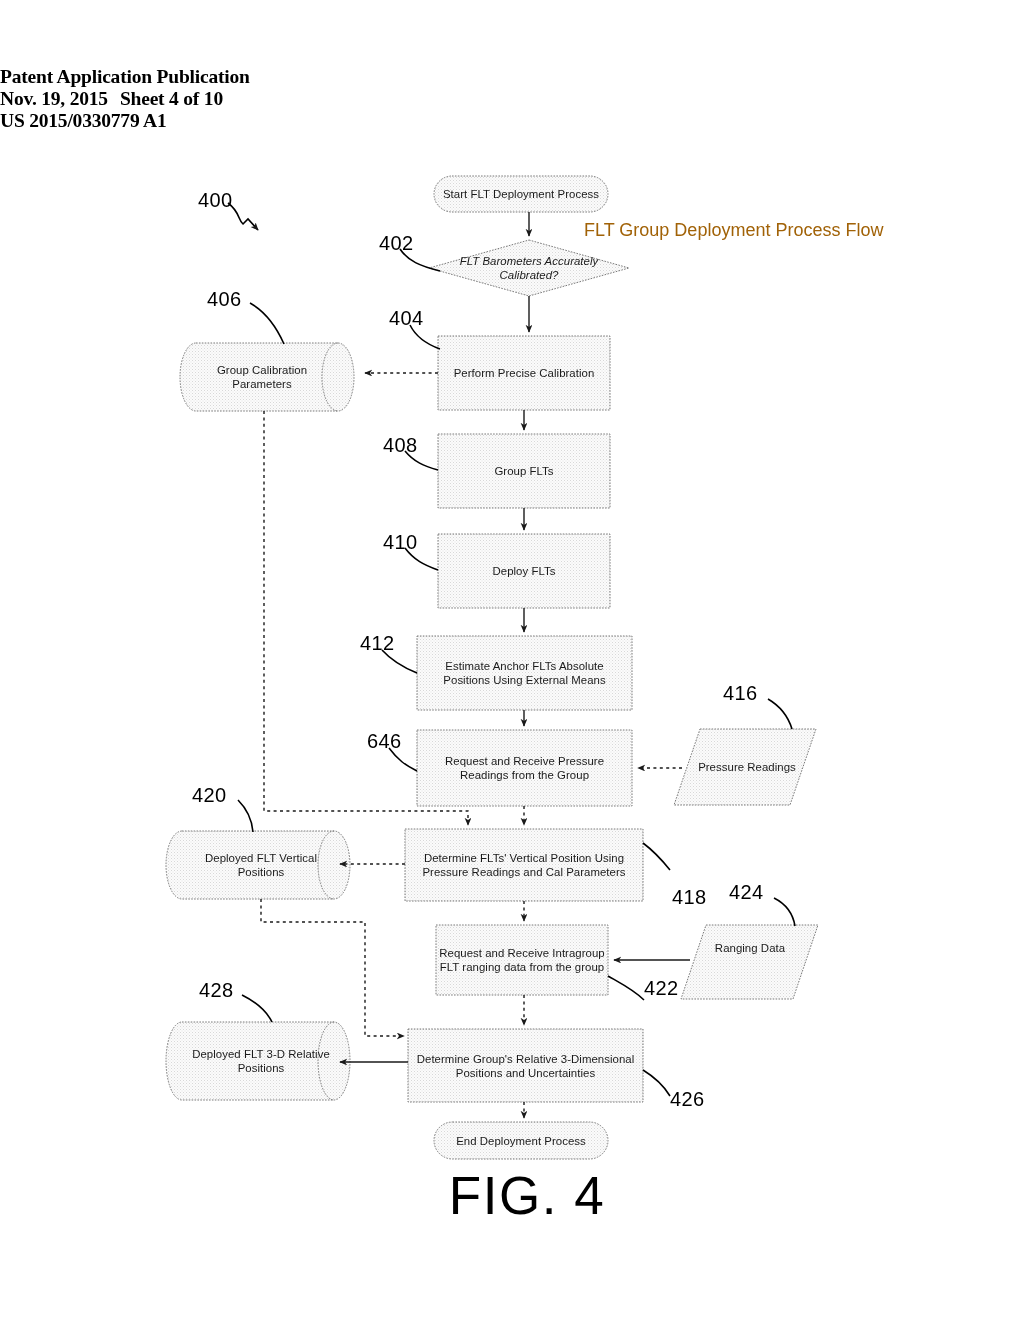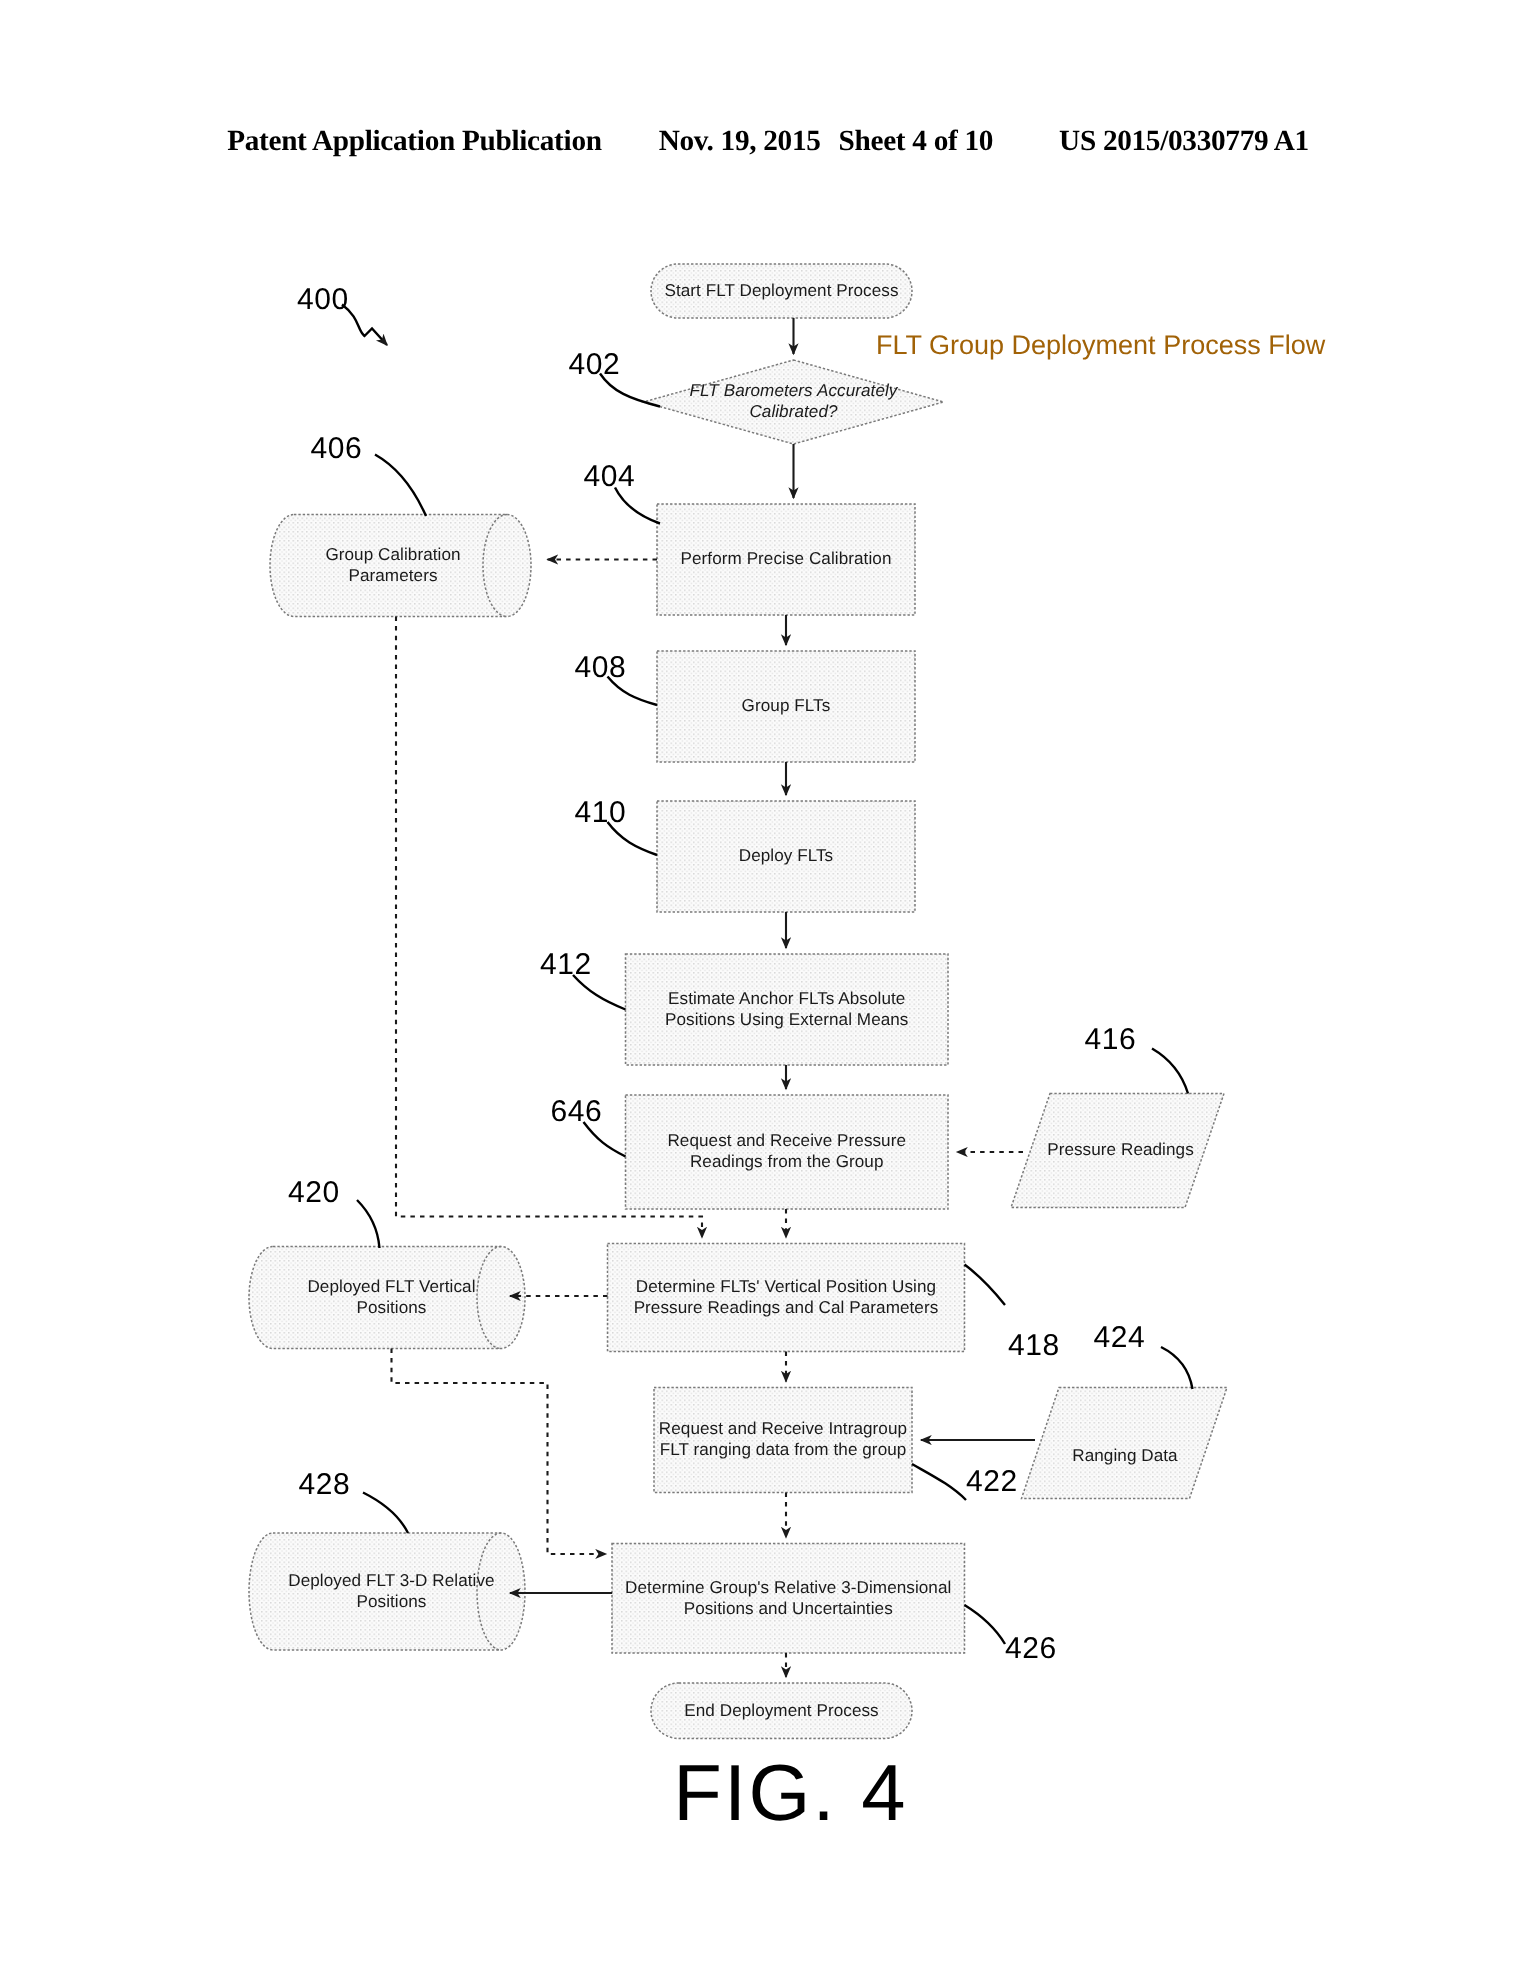--- a/index.html
+++ b/index.html
@@ -25,20 +25,21 @@
     width: 1024px;
     height: 30px;
     font-family: "Liberation Serif", serif;
     font-weight: bold;
     font-size: 19.5px;
     letter-spacing: -0.2px;
     display: flex;
     justify-content: center;
     align-items: baseline;
     white-space: nowrap;
+    flex-direction: column;
   }
   #pub-header .hdr-left   { margin-right: 38px; }
   #pub-header .hdr-mid    { margin-right: 44px; }
   #pub-header .hdr-mid .sheet { margin-left: 12px; }
   #pub-header .hdr-right  { }
 
   
   #figure {
     position: absolute;
     left: 0;
@@ -250,21 +251,21 @@
   <div class="node-label" style="left:427px; top:730px; width:195px; height:76px;">Request and Receive Pressure Readings from the Group</div>
 
   <div class="node-label" style="left:694px; top:729px; width:106px; height:76px;">Pressure Readings</div>
 
   <div class="node-label" style="left:412px; top:829px; width:224px; height:72px;">Determine  FLTs' Vertical Position Using Pressure Readings and Cal Parameters</div>
 
   <div class="node-label" style="left:188px; top:831px; width:146px; height:68px;">Deployed FLT Vertical Positions</div>
 
   <div class="node-label" style="left:436px; top:925px; width:172px; height:70px;">Request and Receive Intragroup FLT ranging data from the group</div>
 
-  <div class="node-label" style="left:700px; top:941px; width:100px; height:60px;">Ranging Data</div>
+  <div class="node-label" style="left:700px; top:918px; width:100px; height:60px;">Ranging Data</div>
 
   <div class="node-label" style="left:414px; top:1029px; width:223px; height:73px;">Determine Group's Relative 3-Dimensional Positions and Uncertainties</div>
 
   <div class="node-label" style="left:188px; top:1022px; width:146px; height:78px;">Deployed FLT 3-D Relative Positions</div>
 
   <div class="node-label" style="left:434px; top:1122px; width:174px; height:37px;">End Deployment Process</div>
 
   <div id="flow-title">FLT Group Deployment Process Flow</div>
 
   <div class="ref-num" style="left:198px; top:189px;">400</div>

